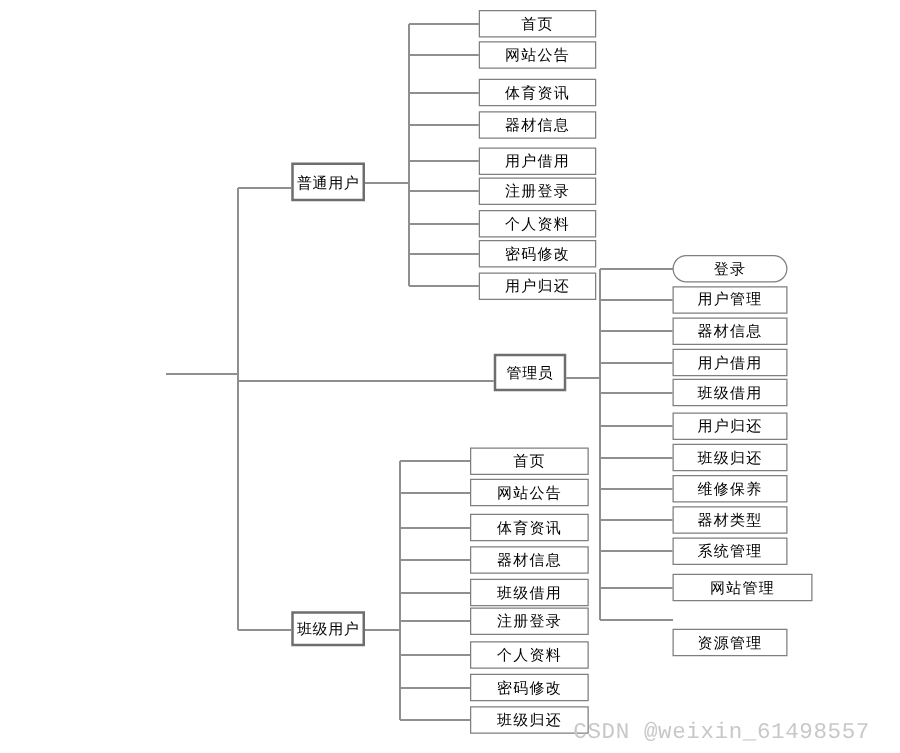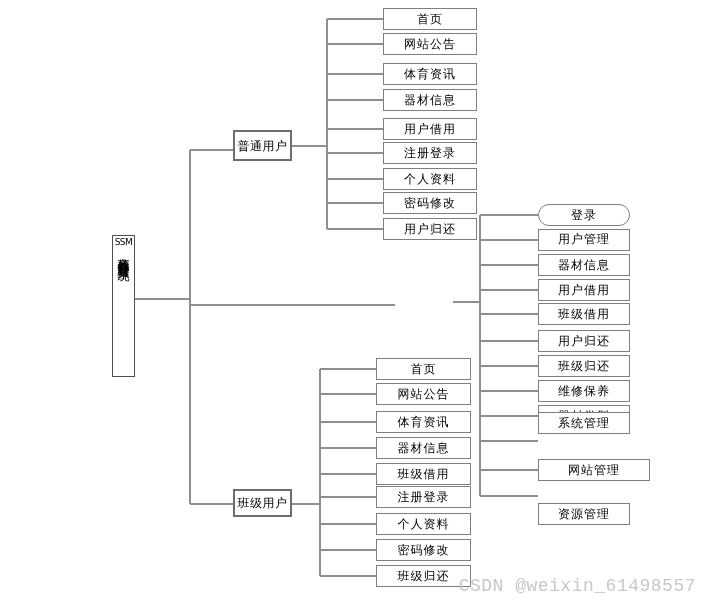--- a/index.html
+++ b/index.html
@@ -77,26 +77,23 @@
     <line x1="320" y1="394" x2="376" y2="394"></line>
     <line x1="320" y1="422" x2="376" y2="422"></line>
     <line x1="320" y1="448" x2="376" y2="448"></line>
     <line x1="320" y1="474" x2="376" y2="474"></line>
     <line x1="320" y1="497" x2="376" y2="497"></line>
     <line x1="320" y1="524" x2="376" y2="524"></line>
     <line x1="320" y1="550" x2="376" y2="550"></line>
     <line x1="320" y1="576" x2="376" y2="576"></line>
   </svg>
 
-  <div class="node node--root" style="left:112px;top:235px;width:23px;height:142px;">
-    <span class="root-prefix">SSM</span>
-    <span class="root-cjk">高校体育器材管理系统</span>
-  </div>
 
   <div class="node node--branch" style="left:233px;top:130px;width:59px;height:31px;">普通用户</div>
+  <div class="node node--branch" style="left:395px;top:283px;width:58px;height:30px;">管理员</div>
   <div class="node node--branch" style="left:233px;top:489px;width:59px;height:28px;">班级用户</div>
 
   <div class="node" style="left:383px;top:8px;width:94px;height:22px;">首页</div>
   <div class="node" style="left:383px;top:33px;width:94px;height:22px;">网站公告</div>
   <div class="node" style="left:383px;top:63px;width:94px;height:22px;">体育资讯</div>
   <div class="node" style="left:383px;top:89px;width:94px;height:22px;">器材信息</div>
   <div class="node" style="left:383px;top:118px;width:94px;height:22px;">用户借用</div>
   <div class="node" style="left:383px;top:142px;width:94px;height:22px;">注册登录</div>
   <div class="node" style="left:383px;top:168px;width:94px;height:22px;">个人资料</div>
   <div class="node" style="left:383px;top:192px;width:94px;height:22px;">密码修改</div>
@@ -104,21 +101,21 @@
 
   <div class="node" style="left:538px;top:204px;width:92px;height:22px;border-radius:11px;">登录</div>
   <div class="node" style="left:538px;top:229px;width:92px;height:22px;font-family:Liberation Mono, monospace;">用户管理</div>
   <div class="node" style="left:538px;top:254px;width:92px;height:22px;">器材信息</div>
   <div class="node" style="left:538px;top:279px;width:92px;height:22px;">用户借用</div>
   <div class="node" style="left:538px;top:303px;width:92px;height:22px;">班级借用</div>
   <div class="node" style="left:538px;top:330px;width:92px;height:22px;">用户归还</div>
   <div class="node" style="left:538px;top:355px;width:92px;height:22px;">班级归还</div>
   <div class="node" style="left:538px;top:380px;width:92px;height:22px;">维修保养</div>
   <div class="node" style="left:538px;top:405px;width:92px;height:22px;">器材类型</div>
-  <div class="node" style="left:538px;top:412px;width:92px;height:22px;">系统管理</div>
+  <div class="node" style="left:538px;top:430px;width:92px;height:22px;">系统管理</div>
   <div class="node" style="left:538px;top:459px;width:112px;height:22px;">网站管理</div>
   <div class="node" style="left:538px;top:503px;width:92px;height:22px;">资源管理</div>
 
   <div class="node" style="left:376px;top:358px;width:95px;height:22px;">首页</div>
   <div class="node" style="left:376px;top:383px;width:95px;height:22px;">网站公告</div>
   <div class="node" style="left:376px;top:411px;width:95px;height:22px;">体育资讯</div>
   <div class="node" style="left:376px;top:437px;width:95px;height:22px;">器材信息</div>
   <div class="node" style="left:376px;top:463px;width:95px;height:22px;">班级借用</div>
   <div class="node" style="left:376px;top:486px;width:95px;height:22px;">注册登录</div>
   <div class="node" style="left:376px;top:513px;width:95px;height:22px;">个人资料</div>

